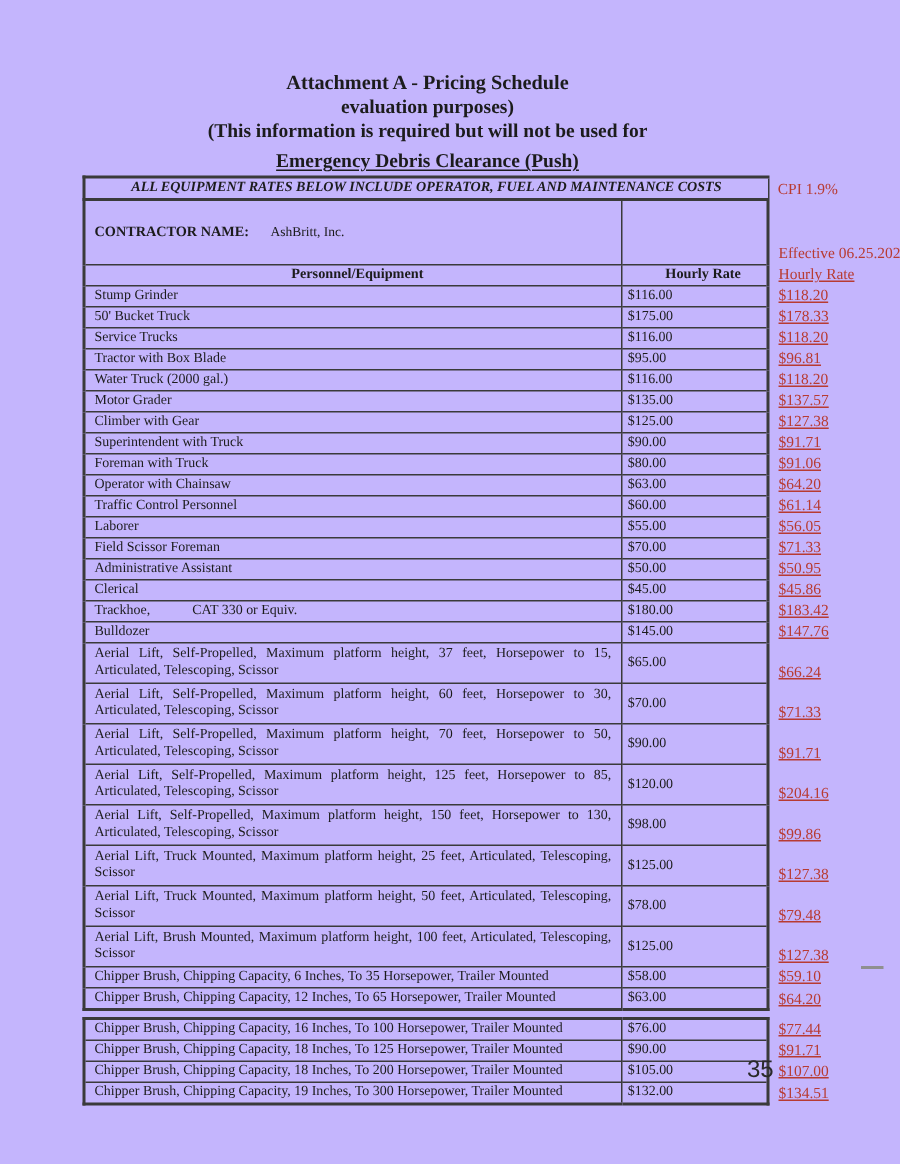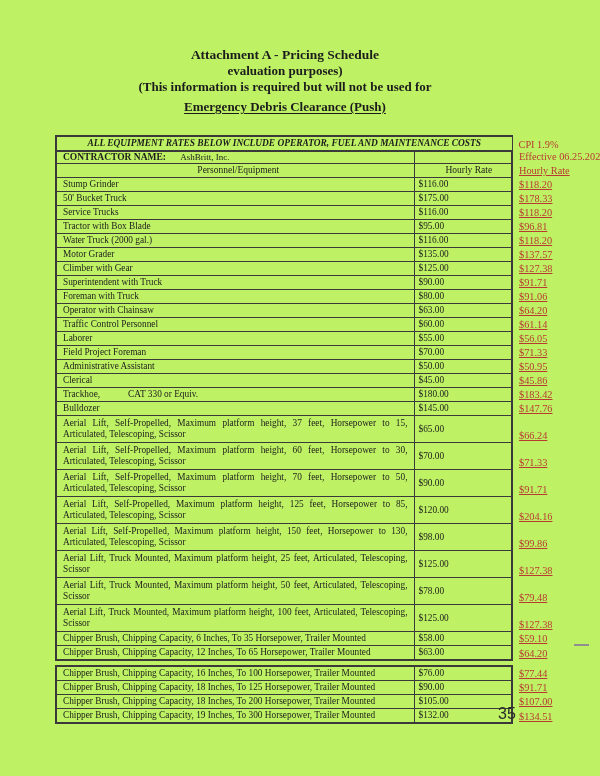--- a/index.html
+++ b/index.html
@@ -3,33 +3,33 @@
 <meta charset="utf-8">
 <style>
   :root { --red: #b83b32; --ink: #1c1c1c; --line: #3a3a3a; }
   * { margin: 0; padding: 0; box-sizing: border-box; }
   html, body { background: #ffffff; }
   body {
     width: 600px; height: 776px; position: relative; overflow: hidden;
     font-family: "Liberation Serif", "DejaVu Serif", serif;
     color: var(--ink);
   }
-  .page { position: absolute; inset: 0; background: #bef264; }
+  .page { position: absolute; inset: 0; background: #c4b5fd; }
 
   
   .header { position: absolute; top: 46px; left: 0; width: 570px; text-align: center; }
   .title-main { font-size: 13.5px; font-weight: bold; line-height: 17px; }
   .title-sub  { font-size: 13px;   font-weight: bold; line-height: 16px; }
   .section-title {
     font-size: 13px; font-weight: bold; margin-top: 4px;
     text-decoration: underline; text-underline-offset: 2px;
   }
 
   
-  .tables { position: absolute; top: 135px; left: 55px; width: 540px; }
+  .tables { position: absolute; top: 117px; left: 55px; width: 540px; }
   table.rates { border-collapse: collapse; table-layout: fixed; width: 534px; }
   col.c-eq  { width: 358px; }
   col.c-rt  { width: 98px; }
   col.c-cpi { width: 78px; }
 
   td { font-size: 9.3px; line-height: 11px; vertical-align: middle; }
 
   
   td.eq, td.rt, td.banner-cell, td.contract-cell {
     border: 1px solid var(--line);
@@ -54,26 +54,26 @@
   .cpi-val { text-decoration: underline; text-underline-offset: 1px; }
   .cpi-plain { text-decoration: none; margin-top: 32px; }
 
   
   tr.banner-row { height: 13px; }
   td.banner-cell {
     text-align: center; font-weight: bold; font-style: italic;
     font-size: 9.4px; border-bottom-width: 2px; padding: 1px 2px;
   }
   tr.contractor-row { height: 12px; }
-  td.contract-cell { padding: 0 6px; }
+  td.contract-cell { padding: 15px 6px; }
   .contract-label { font-weight: bold; font-size: 9.5px; }
   .contract-value { font-size: 9px; margin-left: 12px; }
   tr.colhead-row { height: 13px; }
   tr.colhead-row td.eq, tr.colhead-row td.rt {
-    text-align: center; font-weight: normal; font-size: 9.5px; padding-left: 12px; margin-top: 32px;
+    text-align: center; font-weight: bold; font-size: 9.5px; padding-left: 12px; margin-top: 32px;
   }
 
   .table-gap { height: 4px; }
 
   .tabgap { margin-left: 28px; }
 
   
   .page-number { position: absolute; left: 498px; top: 705px; font-size: 16px;
     font-family: "Liberation Sans", sans-serif; color: #2a2a2a; }
   .dash-mark { position: absolute; left: 574px; top: 644px; width: 15px; height: 2px;
@@ -172,21 +172,21 @@
             <td class="eq">Traffic Control Personnel</td>
             <td class="rt">$60.00</td>
             <td class="cpi"><span class="cpi-val">$61.14</span></td>
           </tr>
           <tr class="short">
             <td class="eq">Laborer</td>
             <td class="rt">$55.00</td>
             <td class="cpi"><span class="cpi-val">$56.05</span></td>
           </tr>
           <tr class="short">
-            <td class="eq">Field Project Foreman</td>
+            <td class="eq">Field Scissor Foreman</td>
             <td class="rt">$70.00</td>
             <td class="cpi"><span class="cpi-val">$71.33</span></td>
           </tr>
           <tr class="short">
             <td class="eq">Administrative Assistant</td>
             <td class="rt">$50.00</td>
             <td class="cpi"><span class="cpi-val">$50.95</span></td>
           </tr>
           <tr class="short">
             <td class="eq">Clerical</td>
@@ -232,21 +232,21 @@
             <td class="eq">Aerial Lift, Truck Mounted, Maximum platform height, 25 feet, Articulated, Telescoping, Scissor</td>
             <td class="rt">$125.00</td>
             <td class="cpi"><span class="cpi-val">$127.38</span></td>
           </tr>
           <tr class="tall">
             <td class="eq">Aerial Lift, Truck Mounted, Maximum platform height, 50 feet, Articulated, Telescoping, Scissor</td>
             <td class="rt">$78.00</td>
             <td class="cpi"><span class="cpi-val">$79.48</span></td>
           </tr>
           <tr class="tall">
-            <td class="eq">Aerial Lift, Truck Mounted, Maximum platform height, 100 feet,  Articulated, Telescoping, Scissor</td>
+            <td class="eq">Aerial Lift, Brush Mounted, Maximum platform height, 100 feet,  Articulated, Telescoping, Scissor</td>
             <td class="rt">$125.00</td>
             <td class="cpi"><span class="cpi-val">$127.38</span></td>
           </tr>
           <tr class="short">
             <td class="eq">Chipper Brush, Chipping Capacity, 6 Inches, To 35 Horsepower, Trailer Mounted</td>
             <td class="rt">$58.00</td>
             <td class="cpi"><span class="cpi-val">$59.10</span></td>
           </tr>
           <tr class="short last-row">
             <td class="eq">Chipper Brush, Chipping Capacity, 12 Inches, To 65 Horsepower, Trailer Mounted</td>

